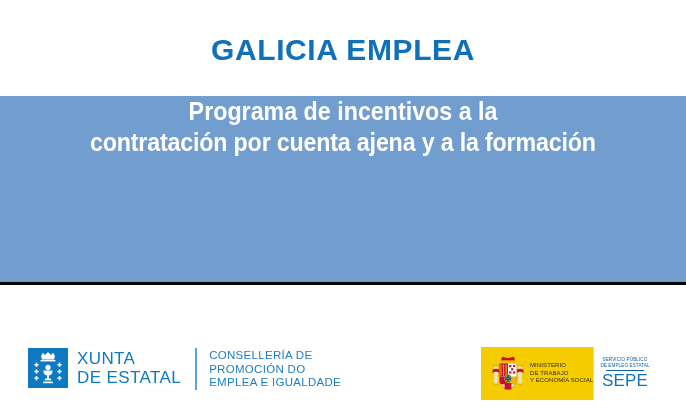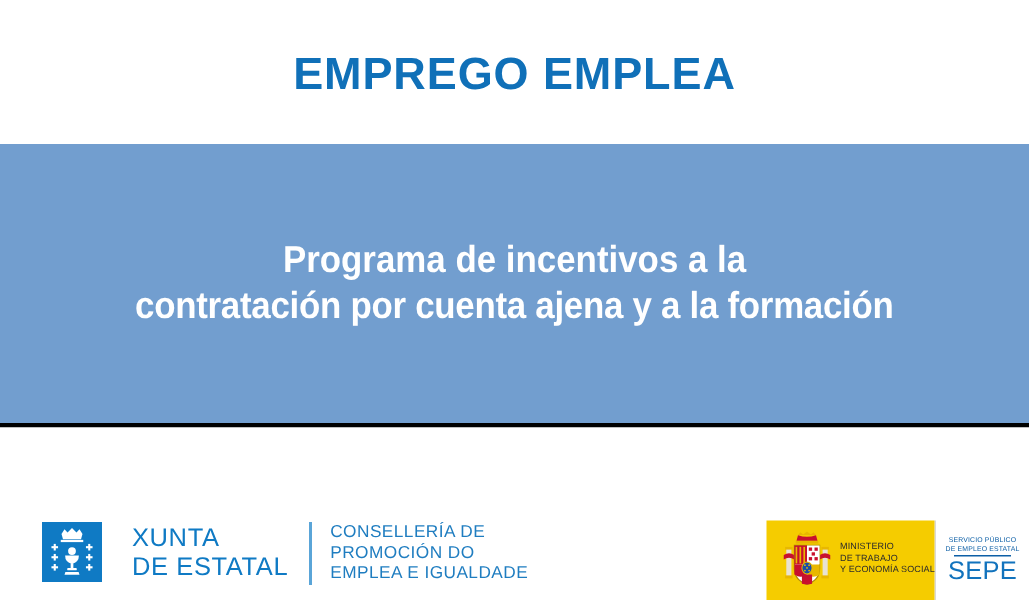--- a/index.html
+++ b/index.html
@@ -41,21 +41,20 @@
   .blue-band {
     position: absolute;
     left: 0;
     top: 96px;
     width: 686px;
     height: 186px;
     background: #729ecf;
     display: flex;
     flex-direction: column;
     align-items: center;
-    justify-content: center;
   }
   .band-text {
     color: #ffffff;
     font-family: "Liberation Sans Narrow", "Liberation Sans", sans-serif;
     font-weight: bold;
     font-size: 25px;
     line-height: 31px;
     text-align: center;
     white-space: nowrap;
     transform: scaleX(0.93);
@@ -91,21 +90,21 @@
     align-items: flex-start;
   }
   .xunta-emblem {
     width: 40px;
     height: 40px;
     background: #0f7ac4;
     position: relative;
     flex: 0 0 auto;
   }
   .xunta-wordmark {
-    margin-left: 20px;
+    margin-left: 9px;
     color: #0f7ac4;
     font-family: "Liberation Sans", sans-serif;
     font-size: 17px;
     line-height: 19px;
     letter-spacing: 0.4px;
     padding-top: 1px;
     white-space: nowrap;
   }
   .xunta-sep {
     width: 2px;
@@ -122,21 +121,21 @@
     font-size: 11.5px;
     line-height: 13.5px;
     letter-spacing: 0.3px;
     padding-top: 1px;
     white-space: nowrap;
   }
 
   
   .gov-block {
     position: absolute;
-    left: 511px;
+    left: 481px;
     top: 62px;
     display: flex;
     align-items: stretch;
     height: 53px;
   }
   .ministerio {
     background: #f5cc00;
     width: 112px;
     height: 53px;
     display: flex;
@@ -190,21 +189,21 @@
     font-weight: normal;
     color: #1273bd;
     letter-spacing: 0.2px;
     line-height: 18px;
   }
 </style>
 </head>
 <body>
 
 <div class="title-zone">
-  <div class="main-title">EMPREGO EMPLEA</div>
+  <div class="main-title">GALICIA EMPLEA</div>
 </div>
 
 <div class="blue-band">
   <div class="band-text band-line-1">Programa de incentivos a la</div>
   <div class="band-text band-line-2">contratación por cuenta ajena y a la formación</div>
 </div>
 
 <div class="divider-rule"></div>
 
 <div class="footer">

